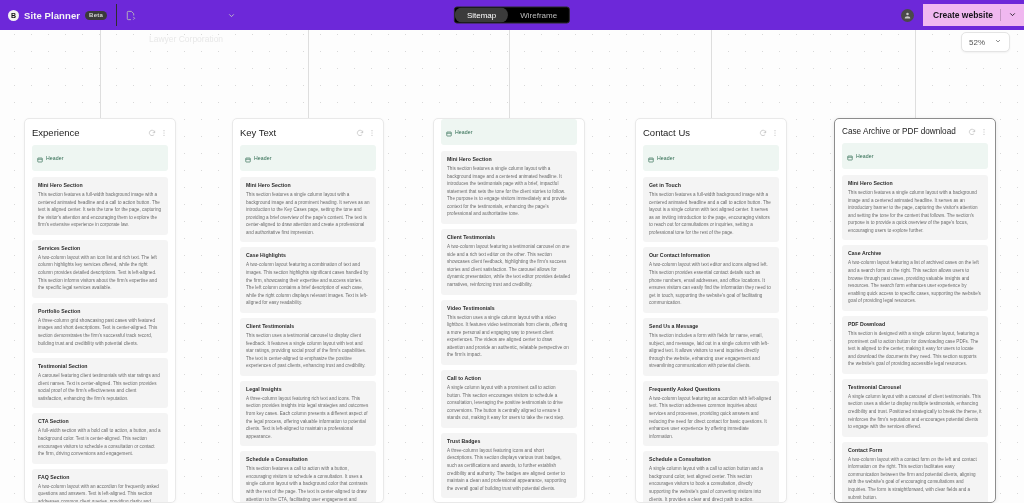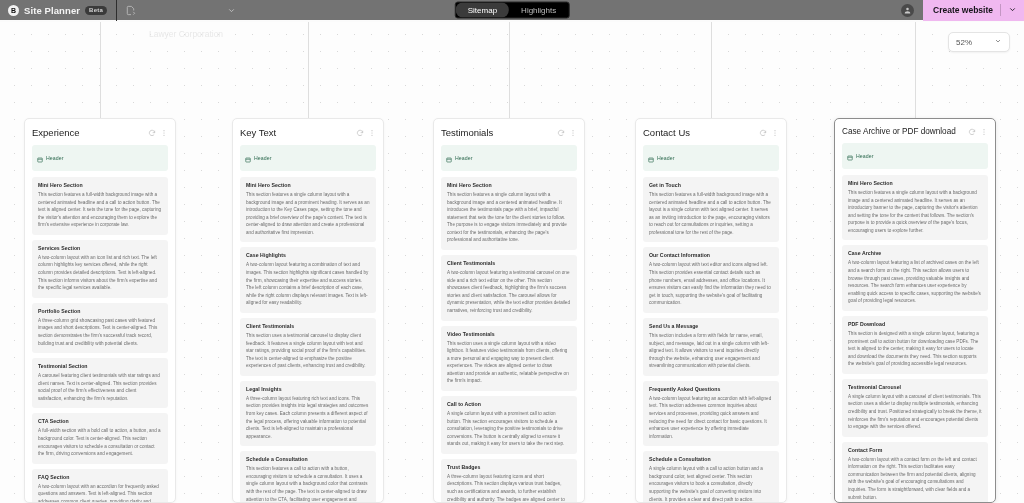--- a/index.html
+++ b/index.html
@@ -5,22 +5,22 @@
   * { box-sizing: border-box; margin: 0; padding: 0; }
   html, body {
     width: 1024px; height: 503px;
     overflow: hidden;
     font-family: "Liberation Sans", sans-serif;
     background: #fbfbfb;
   }
 
   
   .topbar {
-    height: 20px;
-    background: #737373;
+    height: 30px;
+    background: #6d28d9;
     display: flex;
     align-items: center;
     position: relative;
     z-index: 40;
   }
   .brand {
     display: flex; align-items: center; gap: 5px;
     padding: 0 9px 0 8px;
     height: 100%;
   }
@@ -104,21 +104,21 @@
     position: absolute; top: 0; width: 1px;
     background: #dedede;
   }
 
   .zoom-ctl {
     position: absolute; right: 14px; top: 10px;
     background: #fff;
     border: 1px solid #e4e4e4;
     border-radius: 5px;
     padding: 4px 7px;
-    display: flex; align-items: center; gap: 22px;
+    display: flex; align-items: center; gap: 9px;
     font-size: 8px; color: #555;
     box-shadow: 0 1px 2px rgba(0,0,0,.05);
     z-index: 20;
   }
 
   
   .board {
     position: absolute; left: 0; top: 0;
     width: 1008px; height: 481px;
   }
@@ -198,21 +198,21 @@
     <span class="project-name">Lawyer Corporation</span>
     <span class="chev">
       <svg width="9" height="9" viewBox="0 0 24 24" fill="none" stroke="#c4c4c4" stroke-width="2.4">
           <path d="M6 9l6 6 6-6"></path>
         </svg>
     </span>
   </div>
 
   <div class="segmented">
     <div class="seg active">Sitemap</div>
-    <div class="seg">Highlights</div>
+    <div class="seg">Wireframe</div>
   </div>
 
   <div class="topbar-right">
     <div class="avatar">
       <svg width="9" height="9" viewBox="0 0 24 24" fill="#c9c9c9">
         <circle cx="12" cy="8" r="3.4"></circle>
           <path d="M4.5 20c0-4.2 3.4-6.2 7.5-6.2s7.5 2 7.5 6.2z"></path>
       </svg>
     </div>
     <div class="create-btn">
@@ -342,38 +342,20 @@
             <div class="sect-title">Legal Insights</div>
             <div class="sect-text">A three-column layout featuring rich text and icons. This section provides insights into legal strategies and outcomes from key cases. Each column presents a different aspect of the legal process, offering valuable information to potential clients. Text is left-aligned to maintain a professional appearance.</div>
           </div>
           <div class="sect">
             <div class="sect-title">Schedule a Consultation</div>
             <div class="sect-text">This section features a call to action with a button, encouraging visitors to schedule a consultation. It uses a single column layout with a background color that contrasts with the rest of the page. The text is center-aligned to draw attention to the CTA, facilitating user engagement and conversion.</div>
           </div>
         </div>
       </div>
       <div class="card" style="left: 433px; width: 152px; height: 385px;">
-        <div class="card-head">
-          <div class="card-title">Testimonials</div>
-          <div class="head-icons">
-            <span class="ic">
-              <svg width="8" height="8" viewBox="0 0 24 24" fill="none" stroke="#8a8a8a" stroke-width="2.2">
-                <path d="M20 11a8 8 0 1 0-1.6 5.6"></path>
-                <path d="M20 5v6h-6"></path>
-              </svg>
-            </span>
-            <span class="ic">
-              <svg width="8" height="8" viewBox="0 0 24 24" fill="#8a8a8a">
-                <circle cx="12" cy="5" r="1.7"></circle>
-                <circle cx="12" cy="12" r="1.7"></circle>
-                <circle cx="12" cy="19" r="1.7"></circle>
-              </svg>
-            </span>
-          </div>
-        </div>
         <div class="card-body">
           <div class="chip-band">
             <span><svg width="6" height="6" viewBox="0 0 24 24" fill="none" stroke="#2e6b50" stroke-width="2.6">
                 <rect x="3" y="4" width="18" height="16" rx="2"></rect>
                 <path d="M3 9h18"></path>
               </svg></span>
             <span class="lbl">Header</span>
           </div>
           <div class="sect">
             <div class="sect-title">Mini Hero Section</div>

